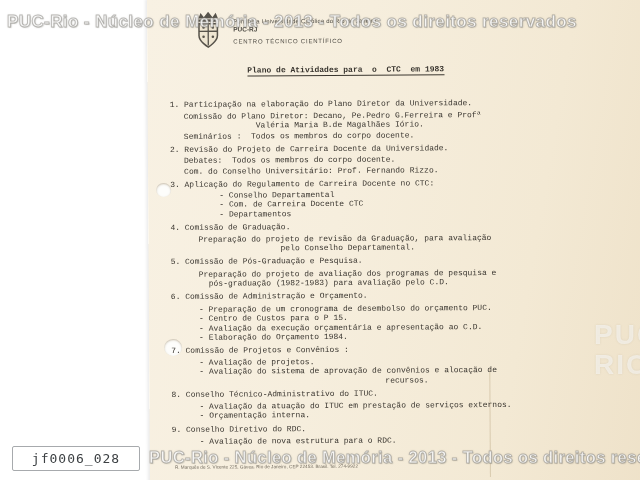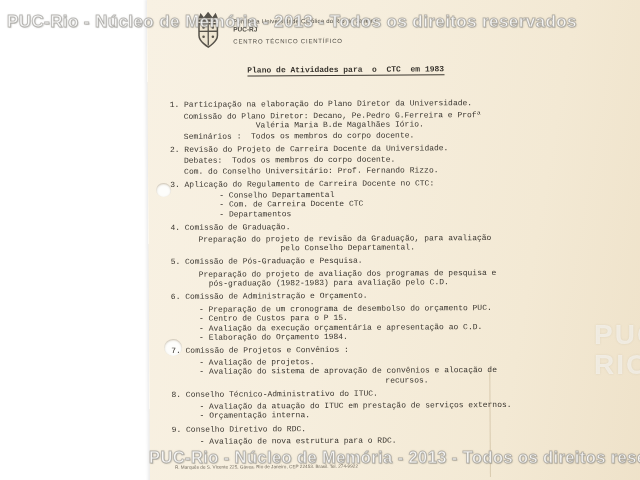--- a/index.html
+++ b/index.html
@@ -107,13 +107,16 @@
     <div class="paper-footer">R. Marquês de S. Vicente 225, Gávea. Rio de Janeiro, CEP 22453. Brasil. Tel. 274-9922</div>
   </div>
 
   <div class="wm wm-top">PUC-Rio - Núcleo de Memória - 2013 - Todos os direitos reservados</div>
   <div class="wm-ghost">
     <div>PUC</div>
     <div>RIO</div>
   </div>
   <div class="wm wm-bottom">PUC-Rio - Núcleo de Memória - 2013 - Todos os direitos reservados</div>
 
+  <div class="file-label">
+    <span>jf0006_028</span>
+  </div>
 </div>
 
 </body></html>

